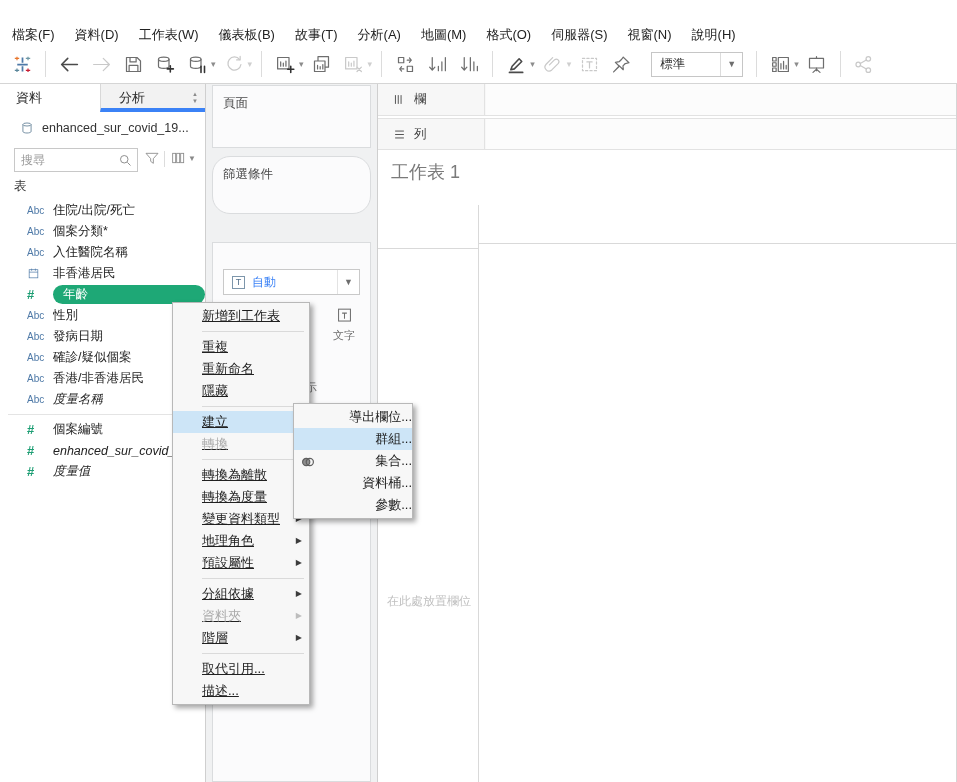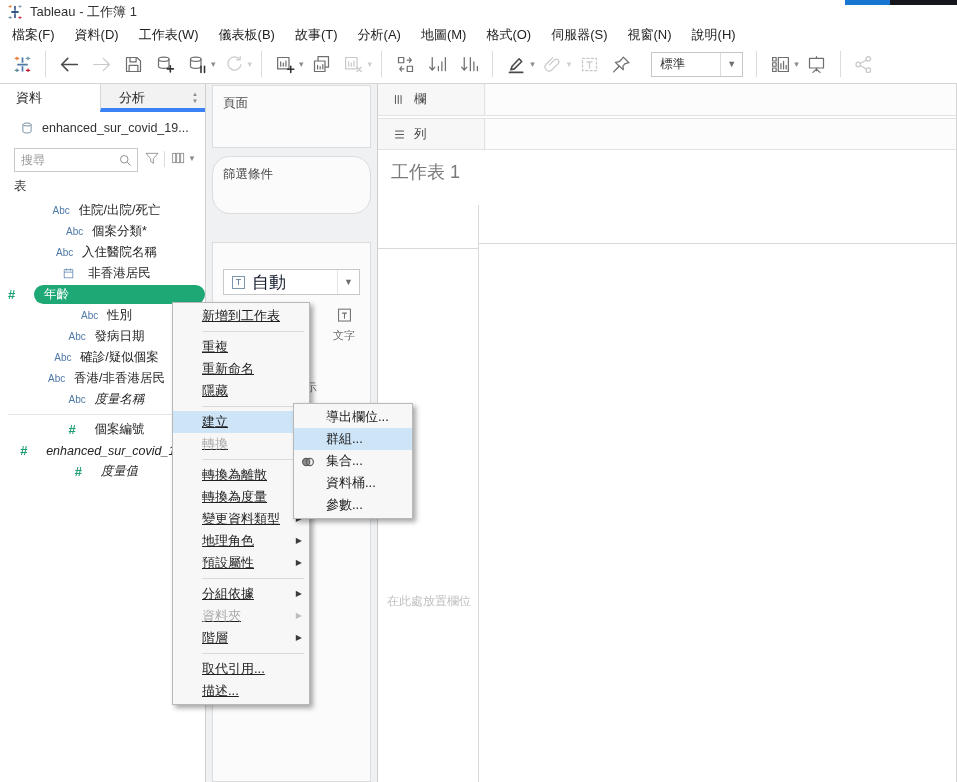--- a/index.html
+++ b/index.html
@@ -48,40 +48,40 @@
                    font-family:"Liberation Sans","DejaVu Sans",sans-serif;background:transparent;}
   .searchbox input::placeholder{color:#9a9a9a;}
   .searchbox .mag{position:absolute;right:4px;top:4px;}
   .srico{position:absolute;top:4px;width:16px;height:16px;}
   .srico svg{width:16px;height:16px;fill:none;stroke:#8a8a8a;stroke-width:1.3;}
   .srsep{position:absolute;left:164px;top:5px;width:1px;height:16px;background:#dcdcdc;}
   .srcaret{position:absolute;left:188px;top:8px;font-size:8px;color:#8a8a8a;}
   .tables-label{position:absolute;left:14px;top:94px;font-size:12.5px;color:#333;}
 
   .field-list{position:absolute;left:0;top:116px;width:100%;}
-  .frow{position:relative;display:flex;align-items:center;height:21px;padding-left:8px;justify-content:center;}
+  .frow{position:relative;display:flex;align-items:center;height:21px;padding-left:27px;}
   .frow .ficon{width:26px;flex:0 0 26px;display:flex;align-items:center;}
   .frow .abc{font-size:10px;color:#4e79a7;letter-spacing:0;}
   .frow .hash{font-size:13px;font-weight:600;color:#1e9e74;}
   .frow .ficon svg{width:13px;height:13px;fill:none;stroke:#4e79a7;stroke-width:1.3;}
   .frow .flabel{font-size:12.5px;color:#222;white-space:nowrap;overflow:hidden;}
   .frow .flabel.it{font-style:italic;}
   .frow .pill{flex:1;margin-right:0;background:#1ea876;border-radius:10px;height:19px;line-height:19px;
               color:#fff;padding-left:10px;font-size:12.5px;white-space:nowrap;}
   .fdiv{height:1px;background:#e4e4e4;margin:4px 8px 4px 8px;}
 
   .cards-pane{position:absolute;left:206px;top:84px;width:171px;bottom:0;background:#f0f1f2;}
   .card{position:absolute;left:6px;width:159px;background:#fbfbfc;border:1px solid #dadcde;}
   .card .chead{padding:9px 0 0 10px;font-size:12.5px;color:#4a4a4a;}
   .card.pages{top:1px;height:63px;}
   .card.filters{top:72px;height:58px;border-radius:18px;}
   .card.marks{top:158px;bottom:0;}
   .markdrop{position:absolute;left:10px;right:10px;top:26px;height:26px;border:1px solid #c9c9c9;background:#fff;display:flex;align-items:center;}
   .markdrop .mtico{width:13px;height:13px;border:1px solid #7d96ab;color:#55728c;font-size:9px;line-height:11px;text-align:center;margin:0 7px 0 8px;}
-  .markdrop .mlabel{flex:1;font-size:17px;color:#0f172a;}
+  .markdrop .mlabel{flex:1;font-size:12px;color:#3b82f6;}
   .markdrop .mcaret{width:22px;height:100%;display:flex;align-items:center;justify-content:center;font-size:9px;color:#6e6e6e;border-left:1px solid #e3e3e3;}
   .mbtn{position:absolute;width:46px;height:46px;display:flex;flex-direction:column;align-items:center;justify-content:center;}
   .mbtn svg{width:19px;height:19px;fill:none;stroke:#6e6e6e;stroke-width:1.3;}
   .mbtn .mlab{font-size:11px;color:#6e6e6e;margin-top:3px;white-space:nowrap;}
 
   .canvas-pane{position:absolute;left:377px;top:84px;right:0;bottom:0;background:#fff;border-left:1px solid #cfcfcf;border-right:1px solid #d5d5d5;}
   .shelf{position:absolute;left:0;right:0;height:32px;background:#f7f7f7;border-bottom:1px solid #e2e2e2;}
   .shelf.cols{top:0;}
   .shelf.rows{top:34px;border-top:1px solid #e2e2e2;}
   .shelf .slabelzone{position:absolute;left:0;top:0;bottom:0;width:107px;display:flex;align-items:center;padding-left:14px;border-right:1px solid #e2e2e2;}
@@ -90,51 +90,36 @@
   .shelf .sfield{position:absolute;left:108px;right:0;top:0;bottom:0;background:#fcfcfc;}
   .sheet-title{position:absolute;left:13px;top:76px;font-size:18px;color:#7a7a7a;}
   .vline{position:absolute;left:100px;top:121px;bottom:0;width:1px;background:#d9d9d9;}
   .hline-r{position:absolute;left:100px;right:0;top:159px;height:1px;background:#d9d9d9;}
   .hline-l{position:absolute;left:0;width:100px;top:164px;height:1px;background:#d9d9d9;}
   .drop-hint{position:absolute;left:2px;top:509px;width:98px;text-align:center;font-size:12px;color:#c0c0c0;}
 
   
   .cmenu{position:absolute;background:#f7f7f7;border:1px solid #b8b8b8;box-shadow:3px 3px 5px rgba(0,0,0,.35);padding:2px 0;z-index:50;}
   .cmenu.main{left:172px;top:302px;width:138px;text-decoration:underline;}
-  .cmenu.sub{left:293px;top:403px;width:120px;z-index:60;}
+  .cmenu.sub{left:293px;top:403px;width:120px;z-index:60;text-align:right;}
   .cmi{position:relative;height:22px;line-height:22px;padding-left:29px;font-size:13px;color:#1c1c1c;white-space:nowrap;cursor:default;}
   .cmenu.sub .cmi{padding-left:32px;}
   .cmi.dis{color:#ababab;}
   .cmi.hl{background:#cde5f7;}
   .cmi .arrow{position:absolute;right:7px;top:0;font-size:8px;color:#3c3c3c;}
   .cmi.dis .arrow{color:#bdbdbd;}
   .cmi .gico{position:absolute;left:7px;top:4px;width:14px;height:14px;}
   .cmi .gico svg{width:14px;height:14px;stroke:#5f5f5f;stroke-width:1.2;fill:none;}
   .csep{height:1px;background:#dadada;margin:4px 5px 4px 29px;}
 </style>
 </head>
 <body>
 
 <div class="app">
 
-  <div class="titlebar">
-    <span class="logo">
-      <svg viewBox="0 0 24 24">
-        <path d="M11 4h2v5h-2z M11 15h2v5h-2z M7 11h10v2H7z" fill="#1f457e"></path>
-        <path d="M11.3 8.5h1.4v7h-1.4z M8 11.3h8v1.4H8z" fill="#1f457e"></path>
-        <path d="M5 2.6h1.2v3.8H5z M3.3 3.9h4.6v1.2H3.3z" fill="#e8762d"></path>
-        <path d="M18 2.6h1.2v3.8H18z M16.3 3.9h4.6v1.2h-4.6z" fill="#7099a6"></path>
-        <path d="M5 17.6h1.2v3.8H5z M3.3 18.9h4.6v1.2H3.3z" fill="#5b879b"></path>
-        <path d="M18 17.6h1.2v3.8H18z M16.3 18.9h4.6v1.2h-4.6z" fill="#c72035"></path>
-      </svg>
-    </span>
-    <span class="wtitle">Tableau - 工作簿 1</span>
-    <div class="corner-blue"></div>
-    <div class="corner-black"></div>
-  </div>
 
   <div class="menubar" id="menubar">
       <span class="mitem">檔案(F)</span>
       <span class="mitem">資料(D)</span>
       <span class="mitem">工作表(W)</span>
       <span class="mitem">儀表板(B)</span>
       <span class="mitem">故事(T)</span>
       <span class="mitem">分析(A)</span>
       <span class="mitem">地圖(M)</span>
       <span class="mitem">格式(O)</span>

